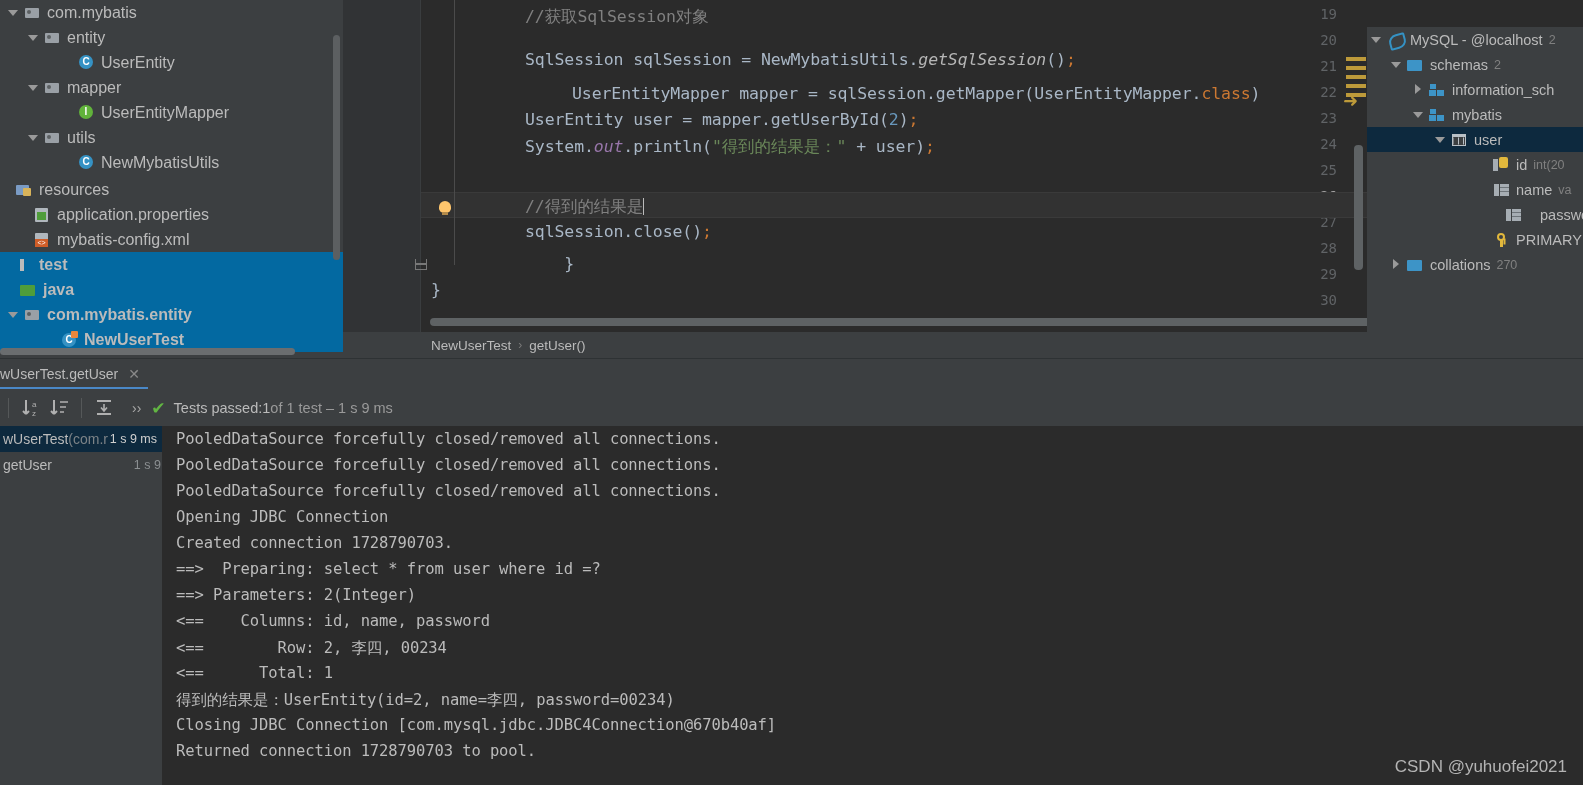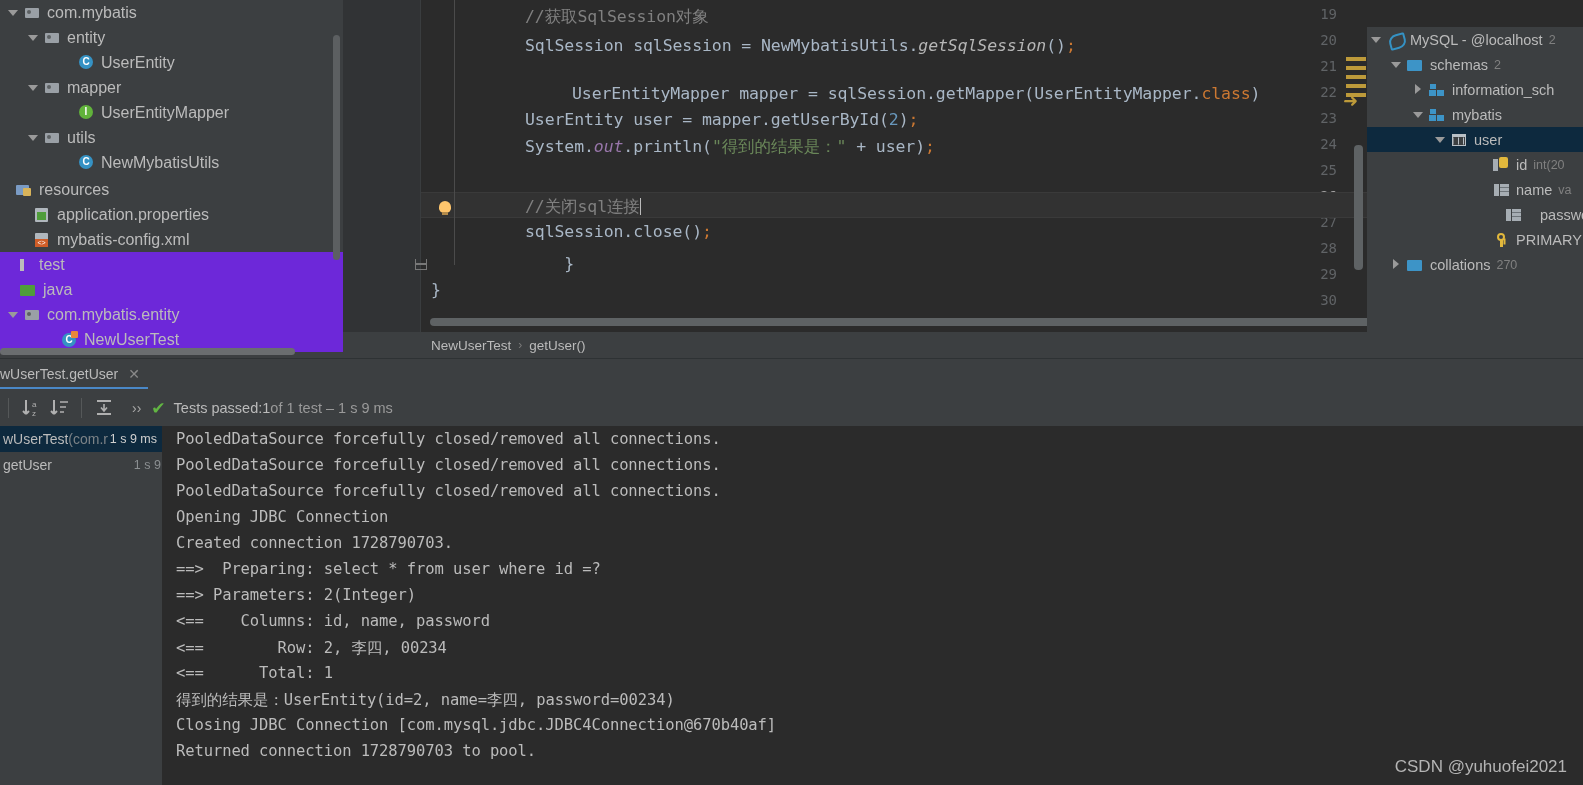--- a/index.html
+++ b/index.html
@@ -34,21 +34,21 @@
   }
   .tree-row {
     position: relative;
     height: 25px;
     display: flex;
     align-items: center;
     white-space: nowrap;
     font-size: 16px;
     color: #bbbbbb;
   }
-  .tree-row.testroot { background: #6d28d9; }
+  .tree-row.testroot { background: #0369a1; font-weight: bold; }
   .tree-label { line-height: 1; }
   .arrow {
     width: 11px; height: 11px;
     margin-right: 5px;
     position: relative;
     flex: 0 0 auto;
   }
   .arrow.down::before {
     content: "";
     position: absolute;
@@ -572,27 +572,27 @@
           <div class="gutter-line" style="top: 240px;">28</div>
           <div class="gutter-line" style="top: 266px;">29</div>
           <div class="gutter-line" style="top: 292px;">30</div>
         </div>
       <div class="current-line-hl"></div>
       <div class="indent-guide"></div>
       <div class="bulb"></div>
       <div class="fold-marker"></div>
       <div id="code-lines">
           <div class="code-line" style="top: 6px;"><span class="c-comment">//获取SqlSession对象</span></div>
-          <div class="code-line" style="top: 36px;"><span class="c-plain">SqlSession sqlSession = NewMybatisUtils.</span><span class="c-method-i">getSqlSession</span><span class="c-plain">()</span><span class="c-punc">;</span></div>
+          <div class="code-line" style="top: 50px;"><span class="c-plain">SqlSession sqlSession = NewMybatisUtils.</span><span class="c-method-i">getSqlSession</span><span class="c-plain">()</span><span class="c-punc">;</span></div>
           <div class="code-line" style="top: 58px;"></div>
           <div class="code-line" style="top: 84px; margin-left: 47px;"><span class="c-plain">UserEntityMapper mapper = sqlSession.getMapper(UserEntityMapper.</span><span class="c-kw">class</span><span class="c-plain">)</span></div>
           <div class="code-line" style="top: 110px;"><span class="c-plain">UserEntity user = mapper.getUserById(</span><span class="c-num">2</span><span class="c-plain">)</span><span class="c-punc">;</span></div>
           <div class="code-line" style="top: 136px;"><span class="c-plain">System.</span><span class="c-static">out</span><span class="c-plain">.println(</span><span class="c-string">"得到的结果是："</span><span class="c-plain"> + user)</span><span class="c-punc">;</span></div>
           <div class="code-line" style="top: 162px;"></div>
-          <div class="code-line" style="top: 196px;"><span class="c-comment">//关闭sql连接</span><span class="caret"></span></div>
+          <div class="code-line" style="top: 196px;"><span class="c-comment">//得到的结果是</span><span class="caret"></span></div>
           <div class="code-line" style="top: 222px;"><span class="c-plain">sqlSession.close()</span><span class="c-punc">;</span></div>
           <div class="code-line" style="top: 254px; left: 182px;"><span class="c-plain">    }</span></div>
           <div class="code-line" style="top: 280px; left: 88px;"><span class="c-plain">}</span></div>
         </div>
       <div class="err-stripes">
         <i style="top:0"></i>
           <i style="top:9px"></i>
           <i style="top:18px"></i>
           <i style="top:27px"></i>
           <i style="top:36px"></i>

